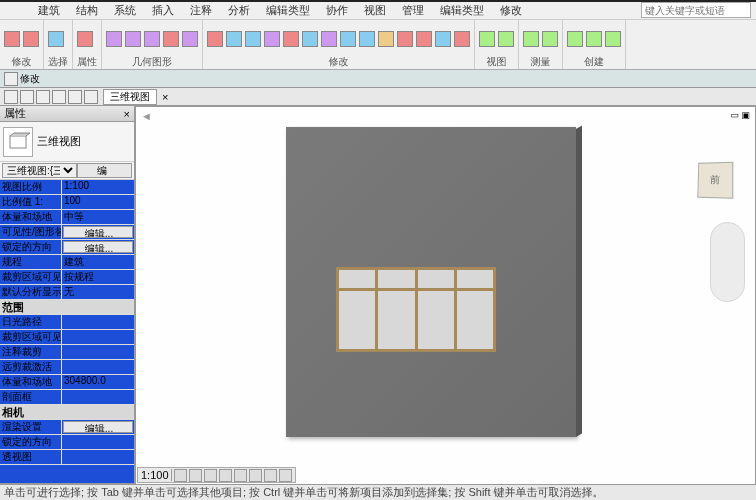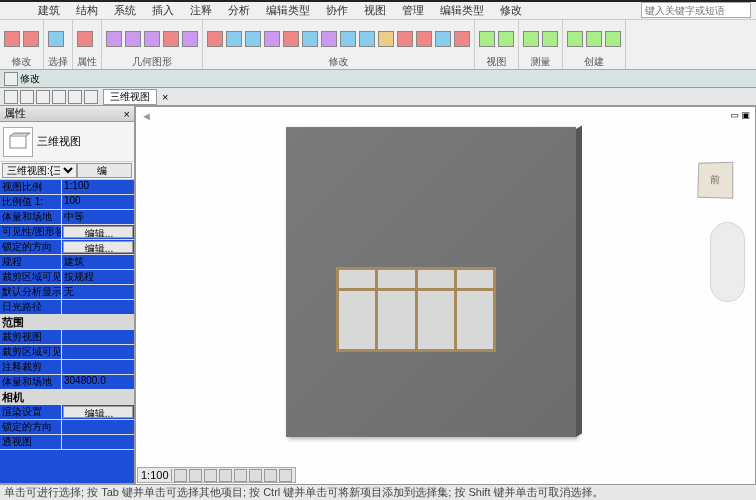--- a/index.html
+++ b/index.html
@@ -206,40 +206,44 @@
           <div class="v">建筑</div>
         </div>
         <div class="prop-row">
           <div class="k">裁剪区域可见</div>
           <div class="v">按规程</div>
         </div>
         <div class="prop-row">
           <div class="k">默认分析显示样式</div>
           <div class="v">无</div>
         </div>
+        <div class="prop-row cat">范围</div>
         <div class="prop-row">
           <div class="k">日光路径</div>
           <div class="v"></div>
         </div>
-        <div class="prop-row cat">范围</div>
-        <div class="prop-row">
-          <div class="k">裁剪视图</div>
-          <div class="v"></div>
-        </div>
         <div class="prop-row">
           <div class="k">裁剪区域可见</div>
           <div class="v"></div>
         </div>
         <div class="prop-row">
           <div class="k">注释裁剪</div>
+          <div class="v"></div>
+        </div>
+        <div class="prop-row">
+          <div class="k">远剪裁激活</div>
           <div class="v"></div>
         </div>
         <div class="prop-row">
           <div class="k">体量和场地</div>
           <div class="v">304800.0</div>
+        </div>
+        <div class="prop-row">
+          <div class="k">剖面框</div>
+          <div class="v"></div>
         </div>
         <div class="prop-row cat">相机</div>
         <div class="prop-row">
           <div class="k">渲染设置</div>
           <div class="v btn-cell">编辑...</div>
         </div>
         <div class="prop-row">
           <div class="k">锁定的方向</div>
           <div class="v"></div>
         </div>

